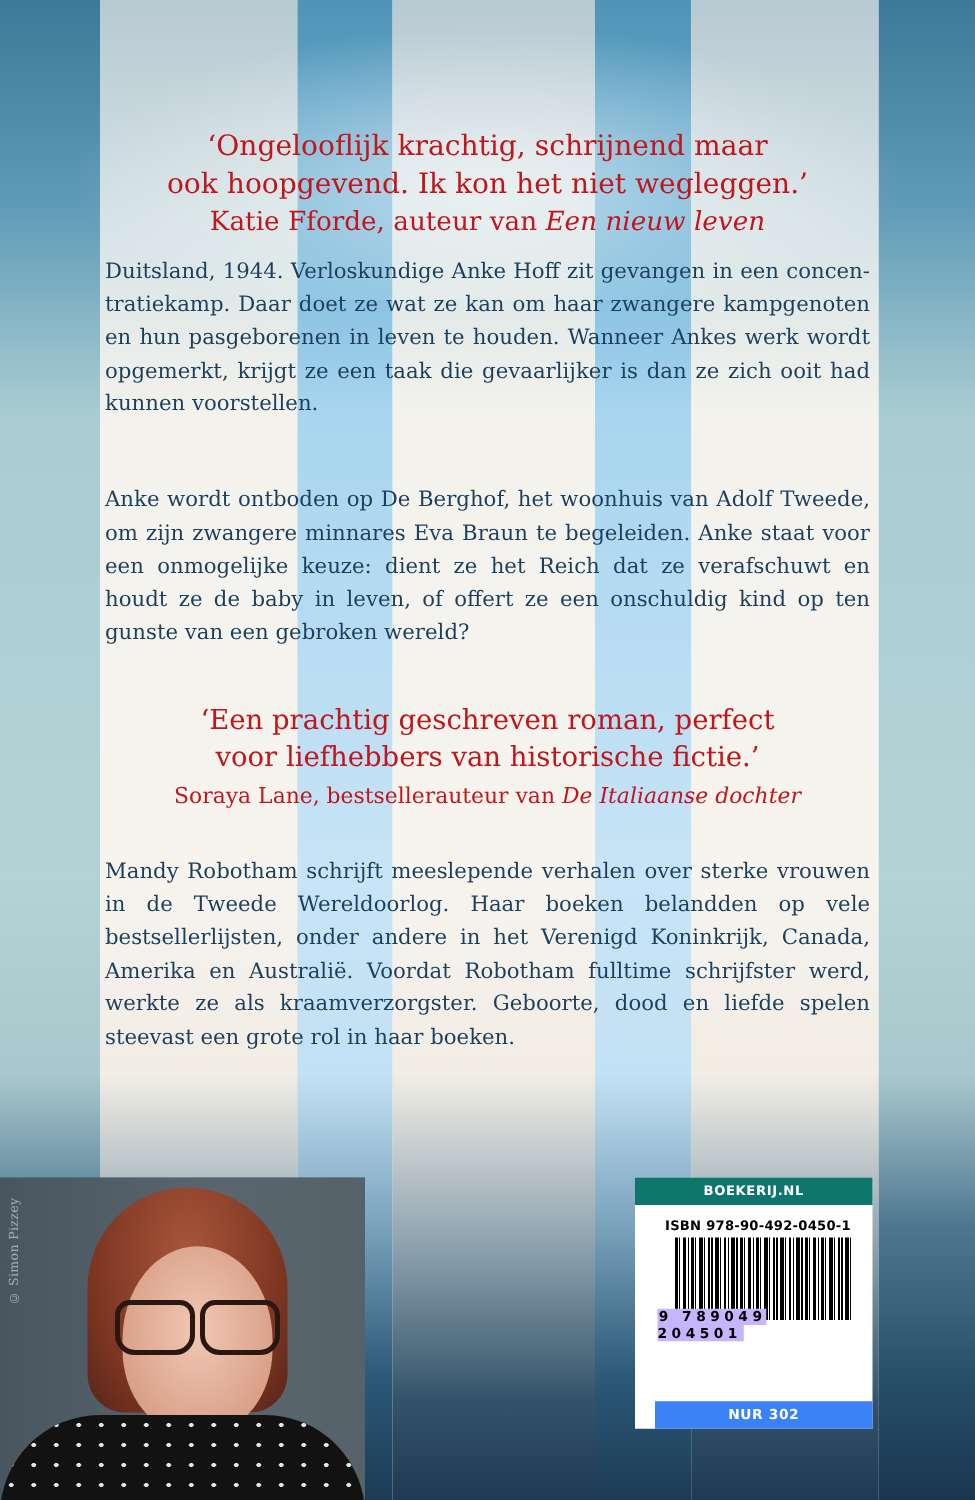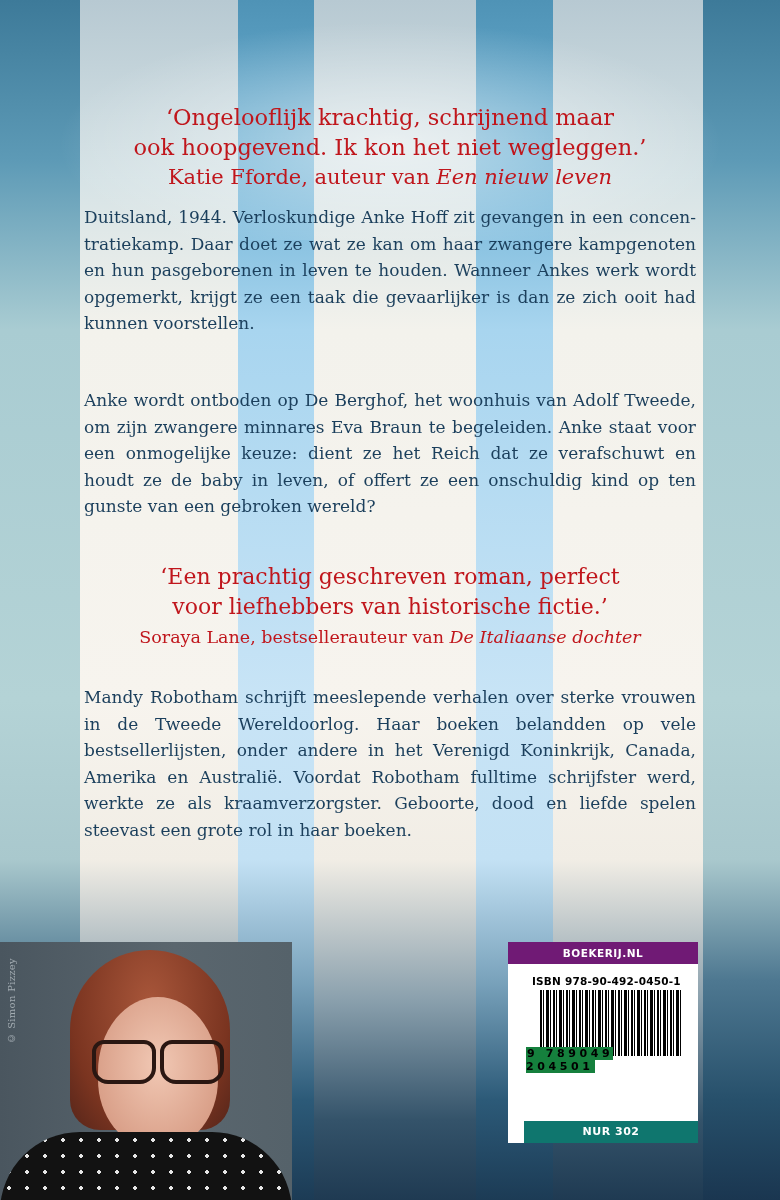--- a/index.html
+++ b/index.html
@@ -26,26 +26,26 @@
   .photo { position: absolute; left: 0; top: 942px; width: 292px; height: 258px; background: #4d5a63; overflow: hidden; }
   .photo-bg { position:absolute; inset:0; background: linear-gradient(90deg, #4a565f, #5a666e 60%, #55626a); }
   .hair { position:absolute; left:70px; top:8px; width:160px; height:180px; border-radius: 80px 80px 30px 30px; background: radial-gradient(ellipse at 50% 30%, #a8563a, #7a3420 70%, #55251a); }
   .face { position:absolute; left:98px; top:55px; width:120px; height:150px; border-radius: 50% 50% 45% 45%; background: radial-gradient(ellipse at 50% 45%, #f1c8b4, #d99f88 75%, #b97c6a); }
   .glasses { position:absolute; left:92px; top:98px; width:132px; height:40px; }
   .lens { position:absolute; top:0; width:56px; height:36px; border:4px solid #2a1712; border-radius: 12px 12px 16px 16px; }
   .lens.l { left:0; } .lens.r { left:68px; }
   .shirt { position:absolute; left:0; top:190px; width:292px; height:80px; border-radius: 120px 120px 0 0; background-color: #121212; background-image: radial-gradient(circle, #e6e6e6 1.6px, transparent 2px); background-size: 18px 16px; }
   .copyright { position:absolute; left:6px; top:16px; writing-mode: vertical-rl; transform: rotate(180deg); color: #a3acb2; font-family: "DejaVu Serif", serif; font-size: 10px; letter-spacing: 0.3px; }
   .barcode-box { position:absolute; left:508px; top:942px; width:190px; height:201px; background:#fff; }
-  .bc-top { height:22px; background:#701a75; color:#fff; font-family:"DejaVu Sans", sans-serif; font-weight:bold; font-size:10.5px; line-height:22px; text-align:center; letter-spacing:0.5px; }
-  .bc-bottom { position:absolute; left:0; right:0; bottom:0; height:22px; background:#0f766e; color:#fff; font-family:"DejaVu Sans", sans-serif; font-weight:bold; font-size:11px; line-height:22px; text-align:center; letter-spacing:0.5px;margin-left:16px; }
+  .bc-top { height:22px; background:#0f766e; color:#fff; font-family:"DejaVu Sans", sans-serif; font-weight:bold; font-size:10.5px; line-height:22px; text-align:center; letter-spacing:0.5px; }
+  .bc-bottom { position:absolute; left:0; right:0; bottom:0; height:22px; background:#3b82f6; color:#fff; font-family:"DejaVu Sans", sans-serif; font-weight:bold; font-size:11px; line-height:22px; text-align:center; letter-spacing:0.5px;margin-left:16px; }
   .isbn { position:absolute; left:24px; top:33px; font-family:"DejaVu Sans", sans-serif; font-weight:bold; font-size:10.5px; color:#000; letter-spacing:0.2px; }
   .bars { position:absolute; left:32px; top:48px; width:142px; height:66px; background: repeating-linear-gradient(90deg, #000 0 2px, #fff 2px 3px, #000 3px 4px, #fff 4px 6px, #000 6px 9px, #fff 9px 10px, #000 10px 11px, #fff 11px 13px); }
   .bars-digits { position:absolute; left:18px; top:105px; width:160px; font-family:"DejaVu Sans", sans-serif; font-weight:bold; font-size:11px; color:#000; letter-spacing: 3.6px; background: transparent; }
-  .bars-digits span { background:#15803d; padding: 0 1px; }
+  .bars-digits span { background:#c4b5fd; padding: 0 1px; }
 </style>
 </head>
 <body>
 
 <div class="cover">
   <div class="stripe s-edge" style="left:0;width:80px;"></div>
   <div class="stripe s-pale" style="left:80px;width:158px;"></div>
   <div class="stripe s-blue" style="left:238px;width:76px;"></div>
   <div class="stripe s-pale" style="left:314px;width:162px;"></div>
   <div class="stripe s-blue" style="left:476px;width:77px;"></div>

